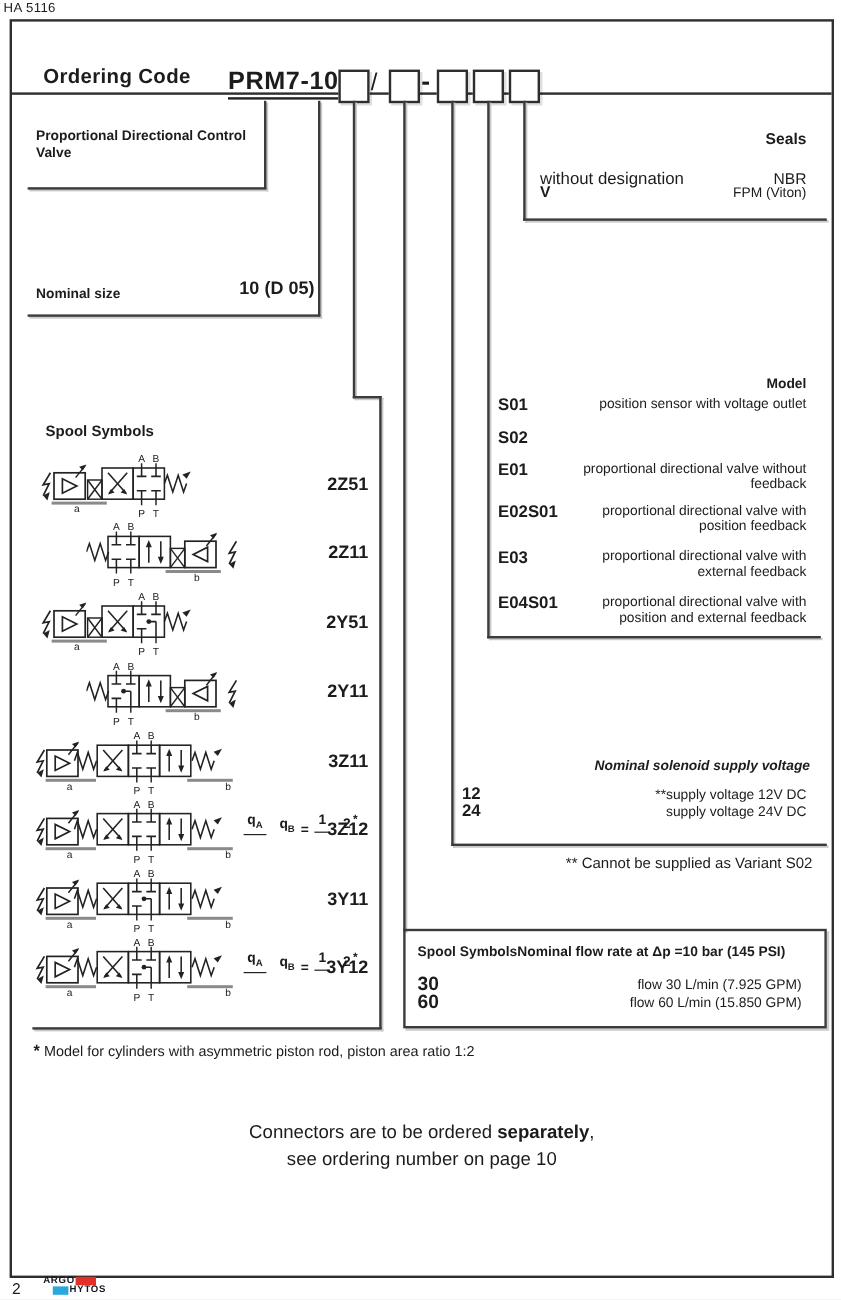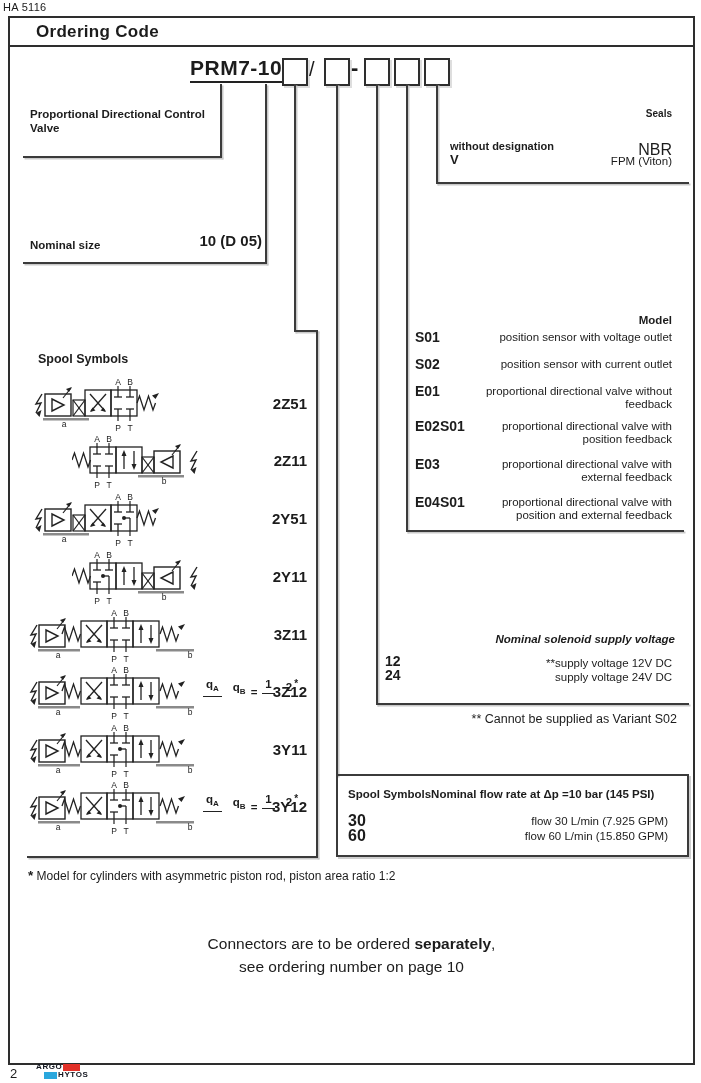--- a/index.html
+++ b/index.html
@@ -4,21 +4,21 @@
 <style>
   html,body{margin:0;padding:0;background:#e8e8e8;}
   .page{position:relative;width:701px;height:1083px;background:#ffffff;overflow:hidden;
         font-family:"Liberation Sans",sans-serif;color:#1c1c1c;margin:0 auto;}
   .abs{position:absolute;}
   
   #doc-code{left:3px;top:1px;font-size:11px;letter-spacing:.3px;}
   
   #frame{left:8px;top:16px;width:687px;height:1049px;border:2px solid #2e2e2e;box-sizing:border-box;}
   #title-row{height:27px;border-bottom:2px solid #2e2e2e;display:flex;align-items:center;
-             padding-left:26px;font-weight:bold;font-size:17px;letter-spacing:.3px;}
+             padding-left:26px;font-weight:bold;font-size:17px;letter-spacing:.3px;margin-top:32px;}
   
   #code-text{left:190px;top:56px;font-size:21px;font-weight:bold;letter-spacing:.5px;
              border-bottom:2.5px solid #222;padding-bottom:1px;}
   .cbox{position:absolute;top:58px;width:22px;height:24px;border:2px solid #2e2e2e;background:#fff;
         box-shadow:2px 2px 0 rgba(0,0,0,.13);}
   #slash{left:309px;top:58px;font-size:20px;}
   #dash{left:351px;top:55px;font-size:22px;font-weight:bold;}
   
   .vln{position:absolute;width:2px;background:#3b3b3b;box-shadow:1.5px 1.5px 0 #c9c9c9;}
   .hln{position:absolute;height:2px;background:#3b3b3b;box-shadow:1.5px 1.5px 0 #c9c9c9;}
@@ -30,23 +30,23 @@
   #flow-box{left:336px;top:774px;width:353px;height:83px;border:2px solid #3b3b3b;box-sizing:border-box;
             box-shadow:2px 2px 0 #cecece;}
   #l-volt{left:376px;top:84px;height:621px}   #h-volt{left:376px;top:703px;width:313px}
   #l-model{left:406px;top:84px;height:448px}  #h-model{left:406px;top:530px;width:278px}
   #l-seals{left:436px;top:84px;height:100px}  #h-seals{left:436px;top:182px;width:253px}
   
   #valve-label{left:30px;top:107px;width:195px;font-size:11.5px;font-weight:bold;line-height:14px;}
   #nominal-label{left:30px;top:239px;font-size:11.5px;font-weight:bold;}
   #nominal-value{left:150px;top:232px;width:112px;text-align:right;font-size:15px;font-weight:bold;}
   
-  #seals-heading{right:29px;top:108px;font-size:10px;font-weight:bold;}
-  .seal-code0{left:450px;top:140px;font-size:11px;font-weight:bold;}
-  .seal-desc0{right:29px;top:141px;font-size:16px;}
+  #seals-heading{right:29px;top:108px;font-size:13px;font-weight:bold;}
+  .seal-code0{left:450px;top:140px;font-size:14px;font-weight:normal;}
+  .seal-desc0{right:29px;top:141px;font-size:13px;}
   .seal-code1{left:450px;top:152px;font-size:13px;font-weight:bold;}
   .seal-desc1{right:29px;top:155px;font-size:11.5px;}
   
   #model-heading{right:29px;top:314px;font-size:11.5px;font-weight:bold;}
   .mcode{position:absolute;left:415px;font-size:14px;font-weight:bold;}
   .mdesc{position:absolute;right:29px;width:262px;text-align:right;font-size:11.5px;line-height:13px;white-space:pre-line;}
   
   #volt-heading{right:26px;top:633px;font-size:11.5px;font-weight:bold;font-style:italic;}
   .vcode{position:absolute;left:385px;font-size:14px;font-weight:bold;line-height:14px;}
   .vdesc{position:absolute;right:29px;font-size:11.5px;}
@@ -334,21 +334,20 @@
   <div class="abs" id="seals-heading">Seals</div>
   <div class="abs seal-code0">without designation</div>
   <div class="abs seal-desc0">NBR</div>
   <div class="abs seal-code1">V</div>
   <div class="abs seal-desc1">FPM (Viton)</div>
 
   <div class="abs" id="model-heading">Model</div>
   <div class="mcode" style="top:329px">S01</div>
   <div class="mdesc" style="top:331px">position sensor with voltage outlet</div>
   <div class="mcode" style="top:356px">S02</div>
-  <div class="mdesc" style="top:358px">position sensor with current outlet</div>
   <div class="mcode" style="top:383px">E01</div>
   <div class="mdesc" style="top:385px">proportional directional valve without
 feedback</div>
   <div class="mcode" style="top:418px">E02S01</div>
   <div class="mdesc" style="top:420px">proportional directional valve with
 position feedback</div>
   <div class="mcode" style="top:456px">E03</div>
   <div class="mdesc" style="top:458px">proportional directional valve with
 external feedback</div>
   <div class="mcode" style="top:494px">E04S01</div>

